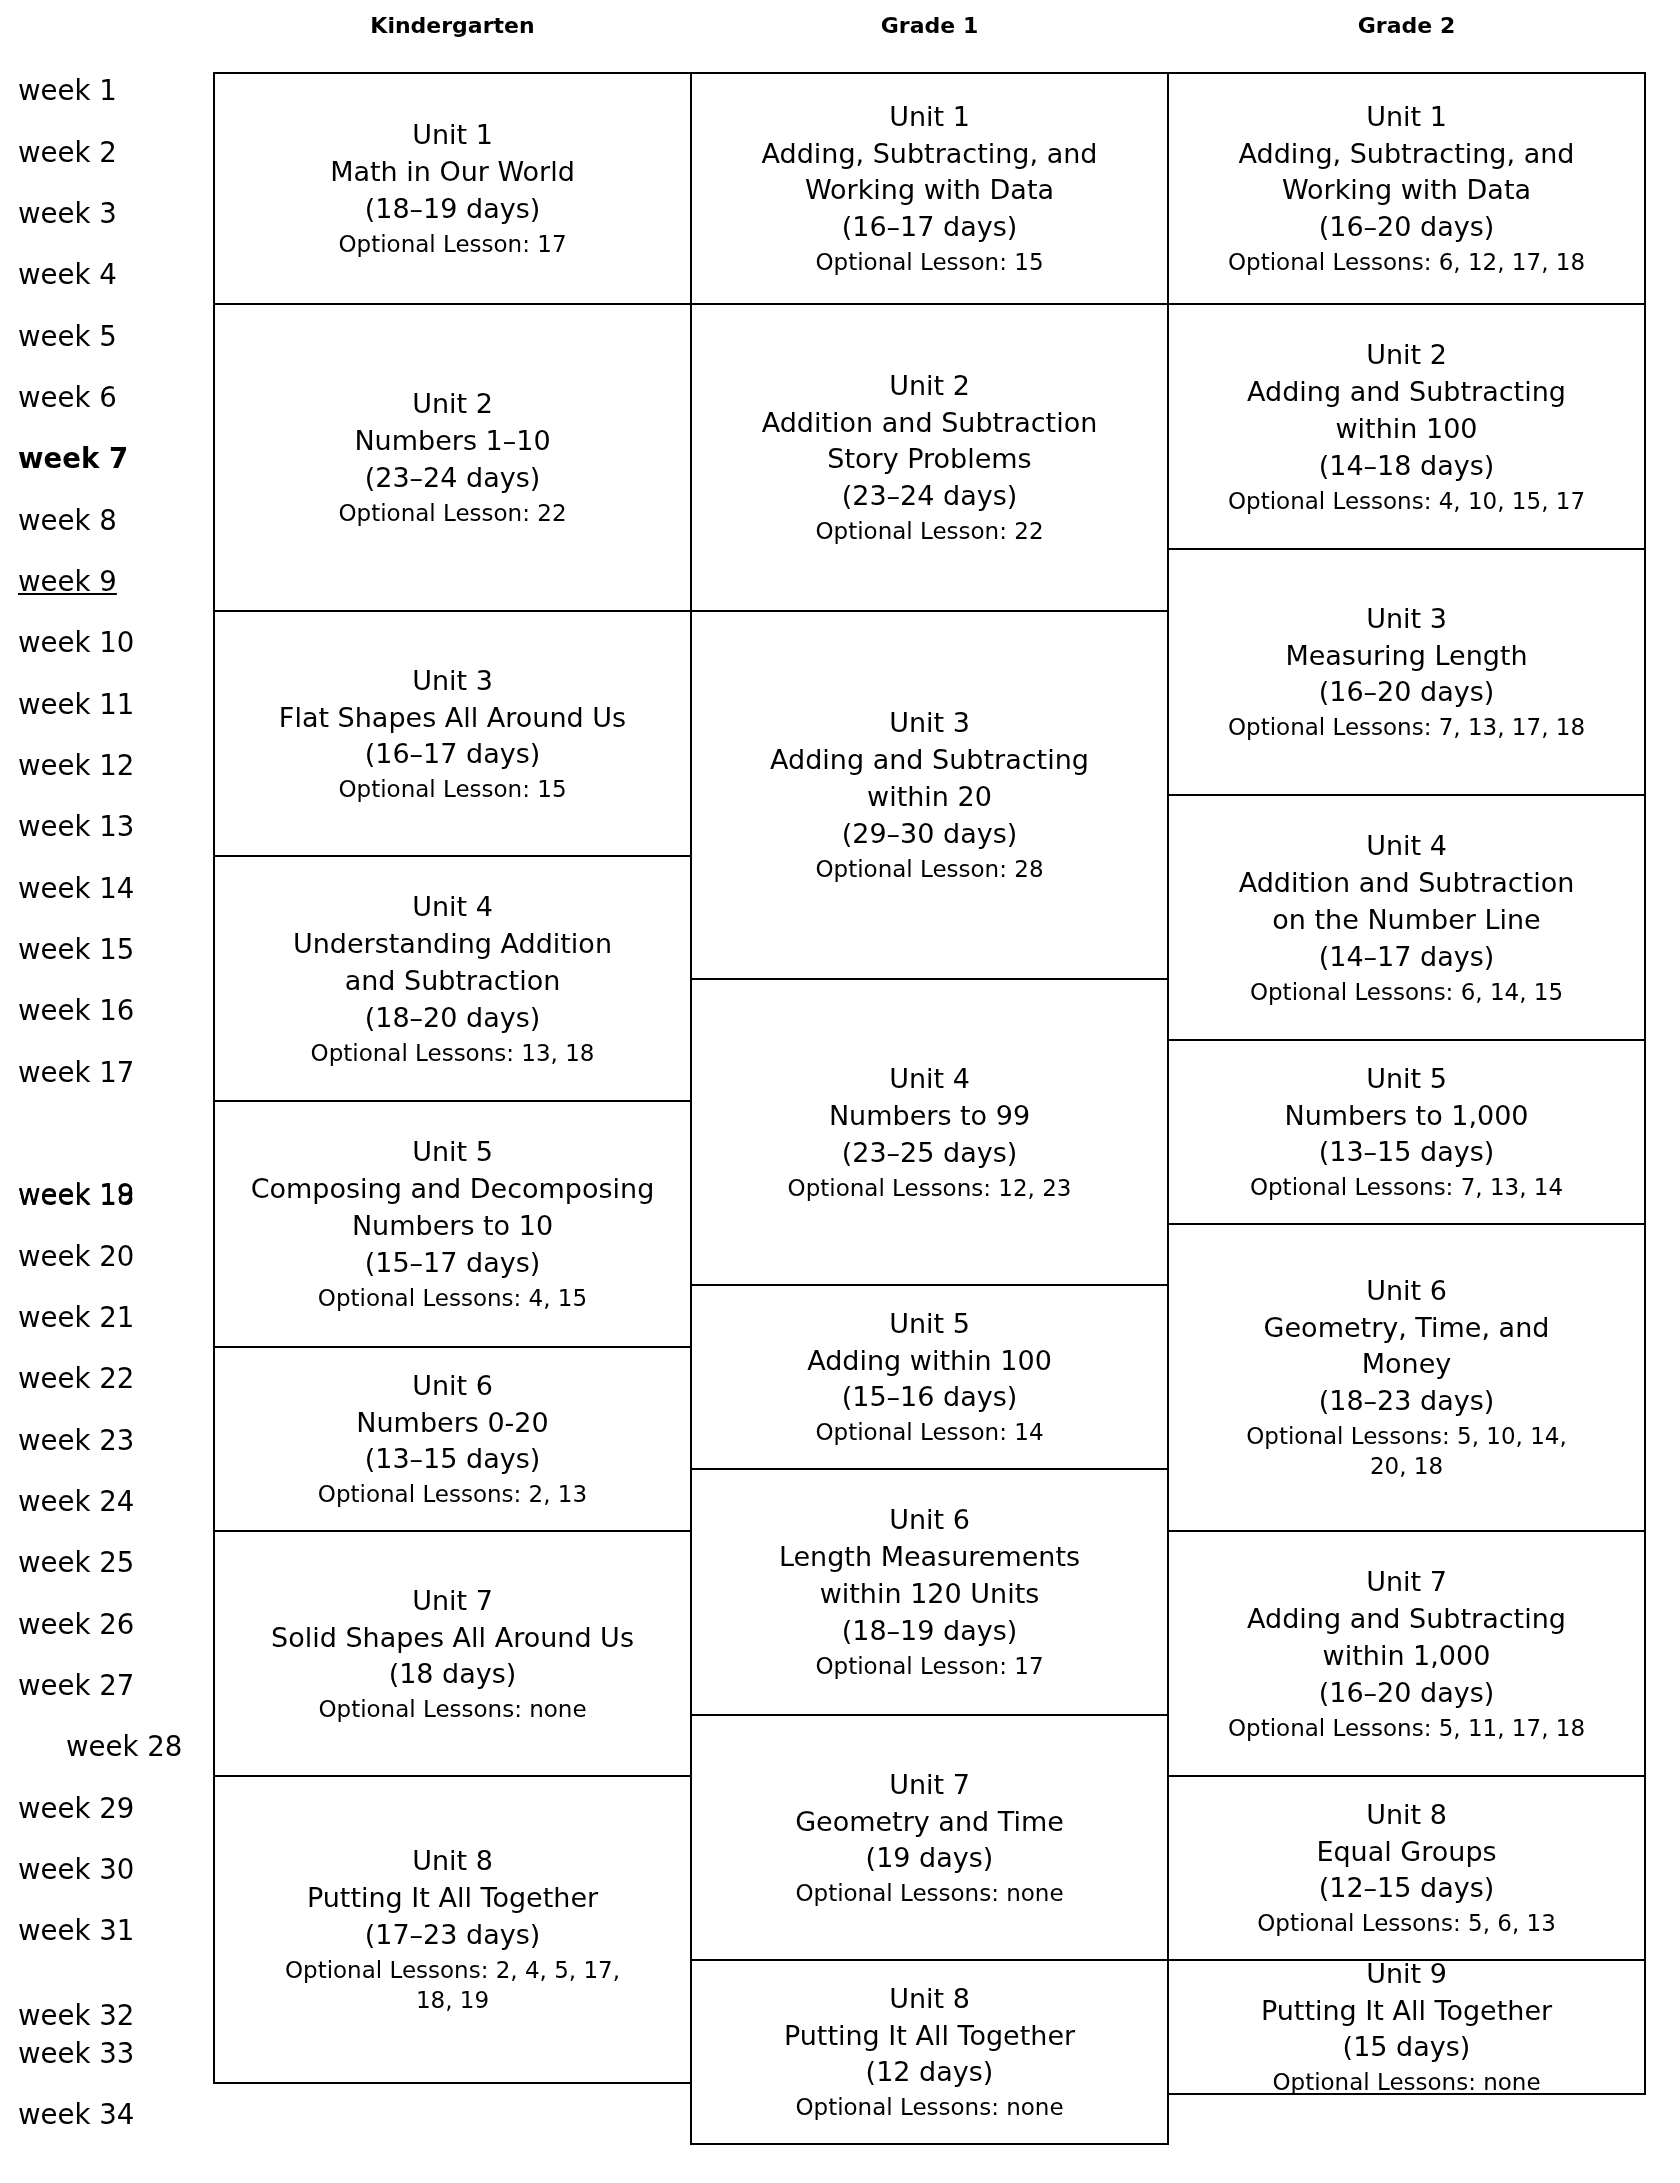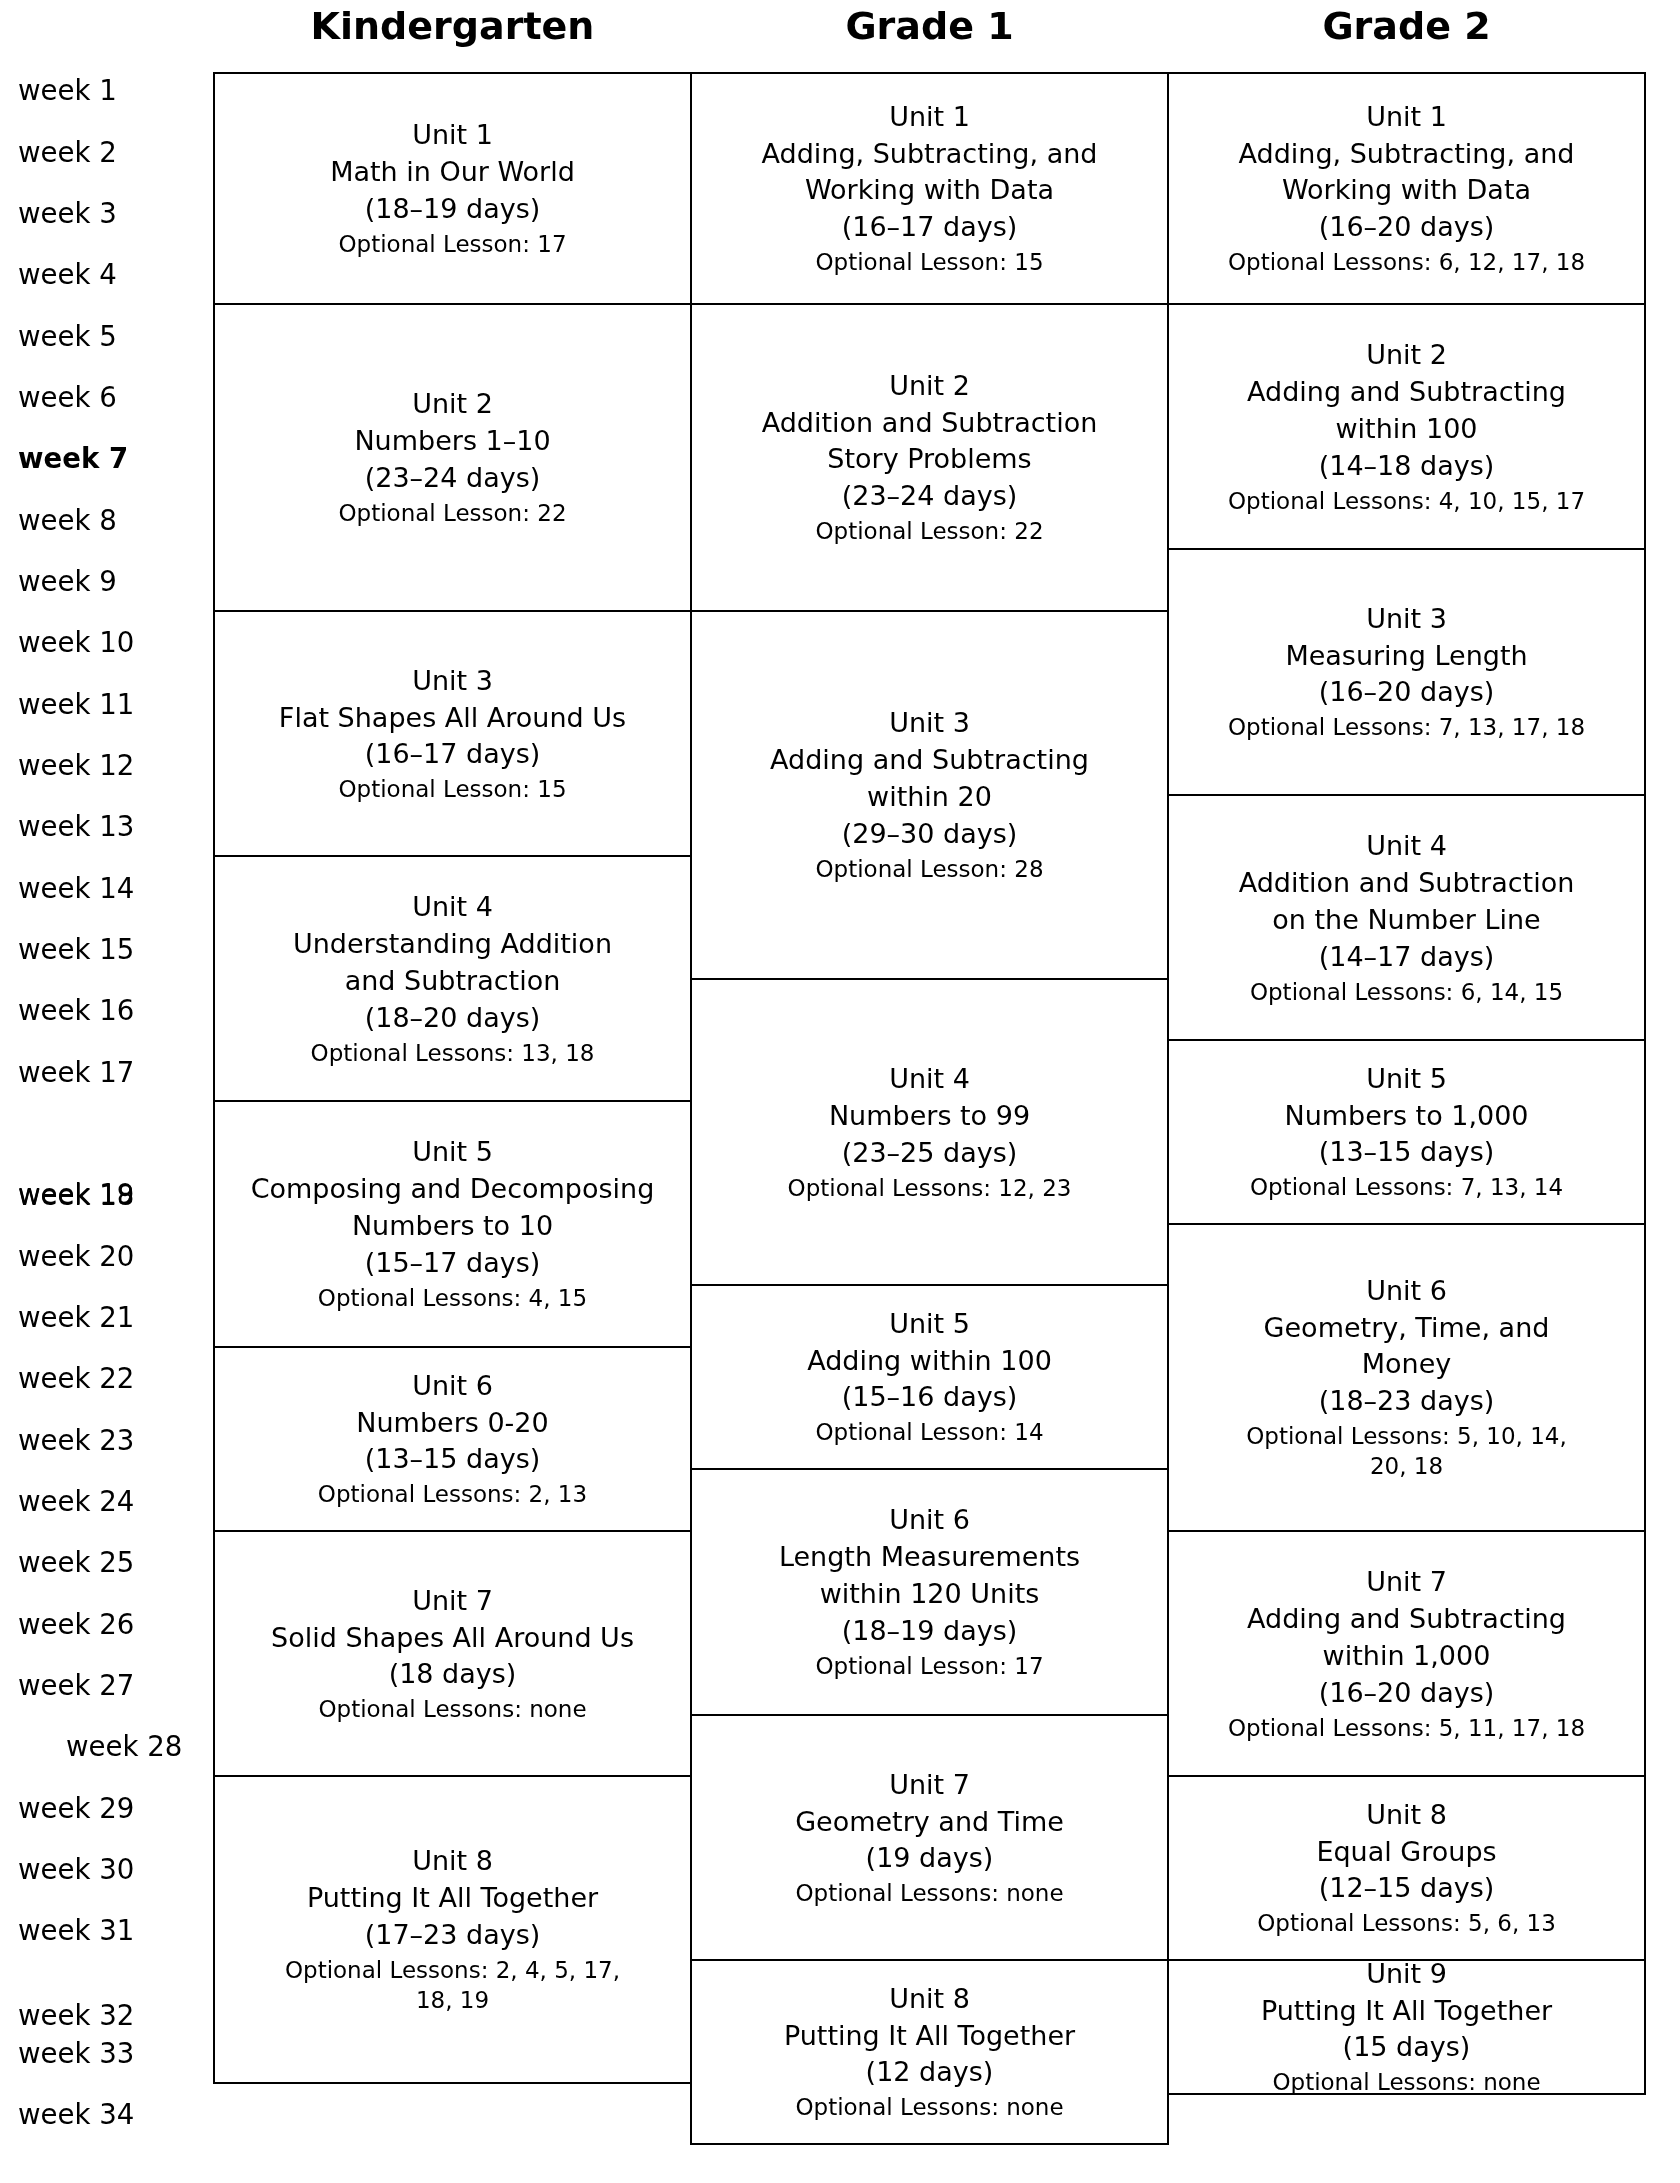--- a/index.html
+++ b/index.html
@@ -12,21 +12,21 @@
     width:1680px;height:2183px;
     background:var(--bg);
     font-family:"DejaVu Sans","Liberation Sans",sans-serif;
     color:var(--text);
     position:relative;
     overflow:hidden;
   }
   .page{position:absolute;inset:0;}
   .col-header{
     position:absolute;top:4.9px;width:479px;height:42px;
-    font-size:38px;font-weight:bold;text-align:center;line-height:42px;
+    font-size:22px;font-weight:bold;text-align:center;line-height:42px;
     white-space:nowrap;
   }
   .week-rail{position:absolute;top:0;left:0;width:195px;height:100%;}
   .week-label{
     position:absolute;left:18px;height:39px;line-height:39px;
     font-size:27.6px;white-space:nowrap;
   }
   .column{position:absolute;top:0;bottom:0;width:479px;}
   .unit{
     position:absolute;left:0;width:479px;
@@ -58,21 +58,21 @@
 
   <div class="week-rail">
       <div class="week-label" style="top: 71px;">week 1</div>
       <div class="week-label" style="top: 133px;">week 2</div>
       <div class="week-label" style="top: 194px;">week 3</div>
       <div class="week-label" style="top: 255px;">week 4</div>
       <div class="week-label" style="top: 317px;">week 5</div>
       <div class="week-label" style="top: 378px;">week 6</div>
       <div class="week-label" style="top: 439px; font-weight: bold;">week 7</div>
       <div class="week-label" style="top: 501px;">week 8</div>
-      <div class="week-label" style="top: 562px;">week 9</div>
+      <div class="week-label" style="top: 562px; text-decoration: underline;">week 9</div>
       <div class="week-label" style="top: 623px;">week 10</div>
       <div class="week-label" style="top: 685px;">week 11</div>
       <div class="week-label" style="top: 746px;">week 12</div>
       <div class="week-label" style="top: 807px;">week 13</div>
       <div class="week-label" style="top: 869px;">week 14</div>
       <div class="week-label" style="top: 930px;">week 15</div>
       <div class="week-label" style="top: 991px;">week 16</div>
       <div class="week-label" style="top: 1053px;">week 17</div>
       <div class="week-label" style="top: 1176px;">week 18</div>
       <div class="week-label" style="top: 1175px;">week 19</div>

